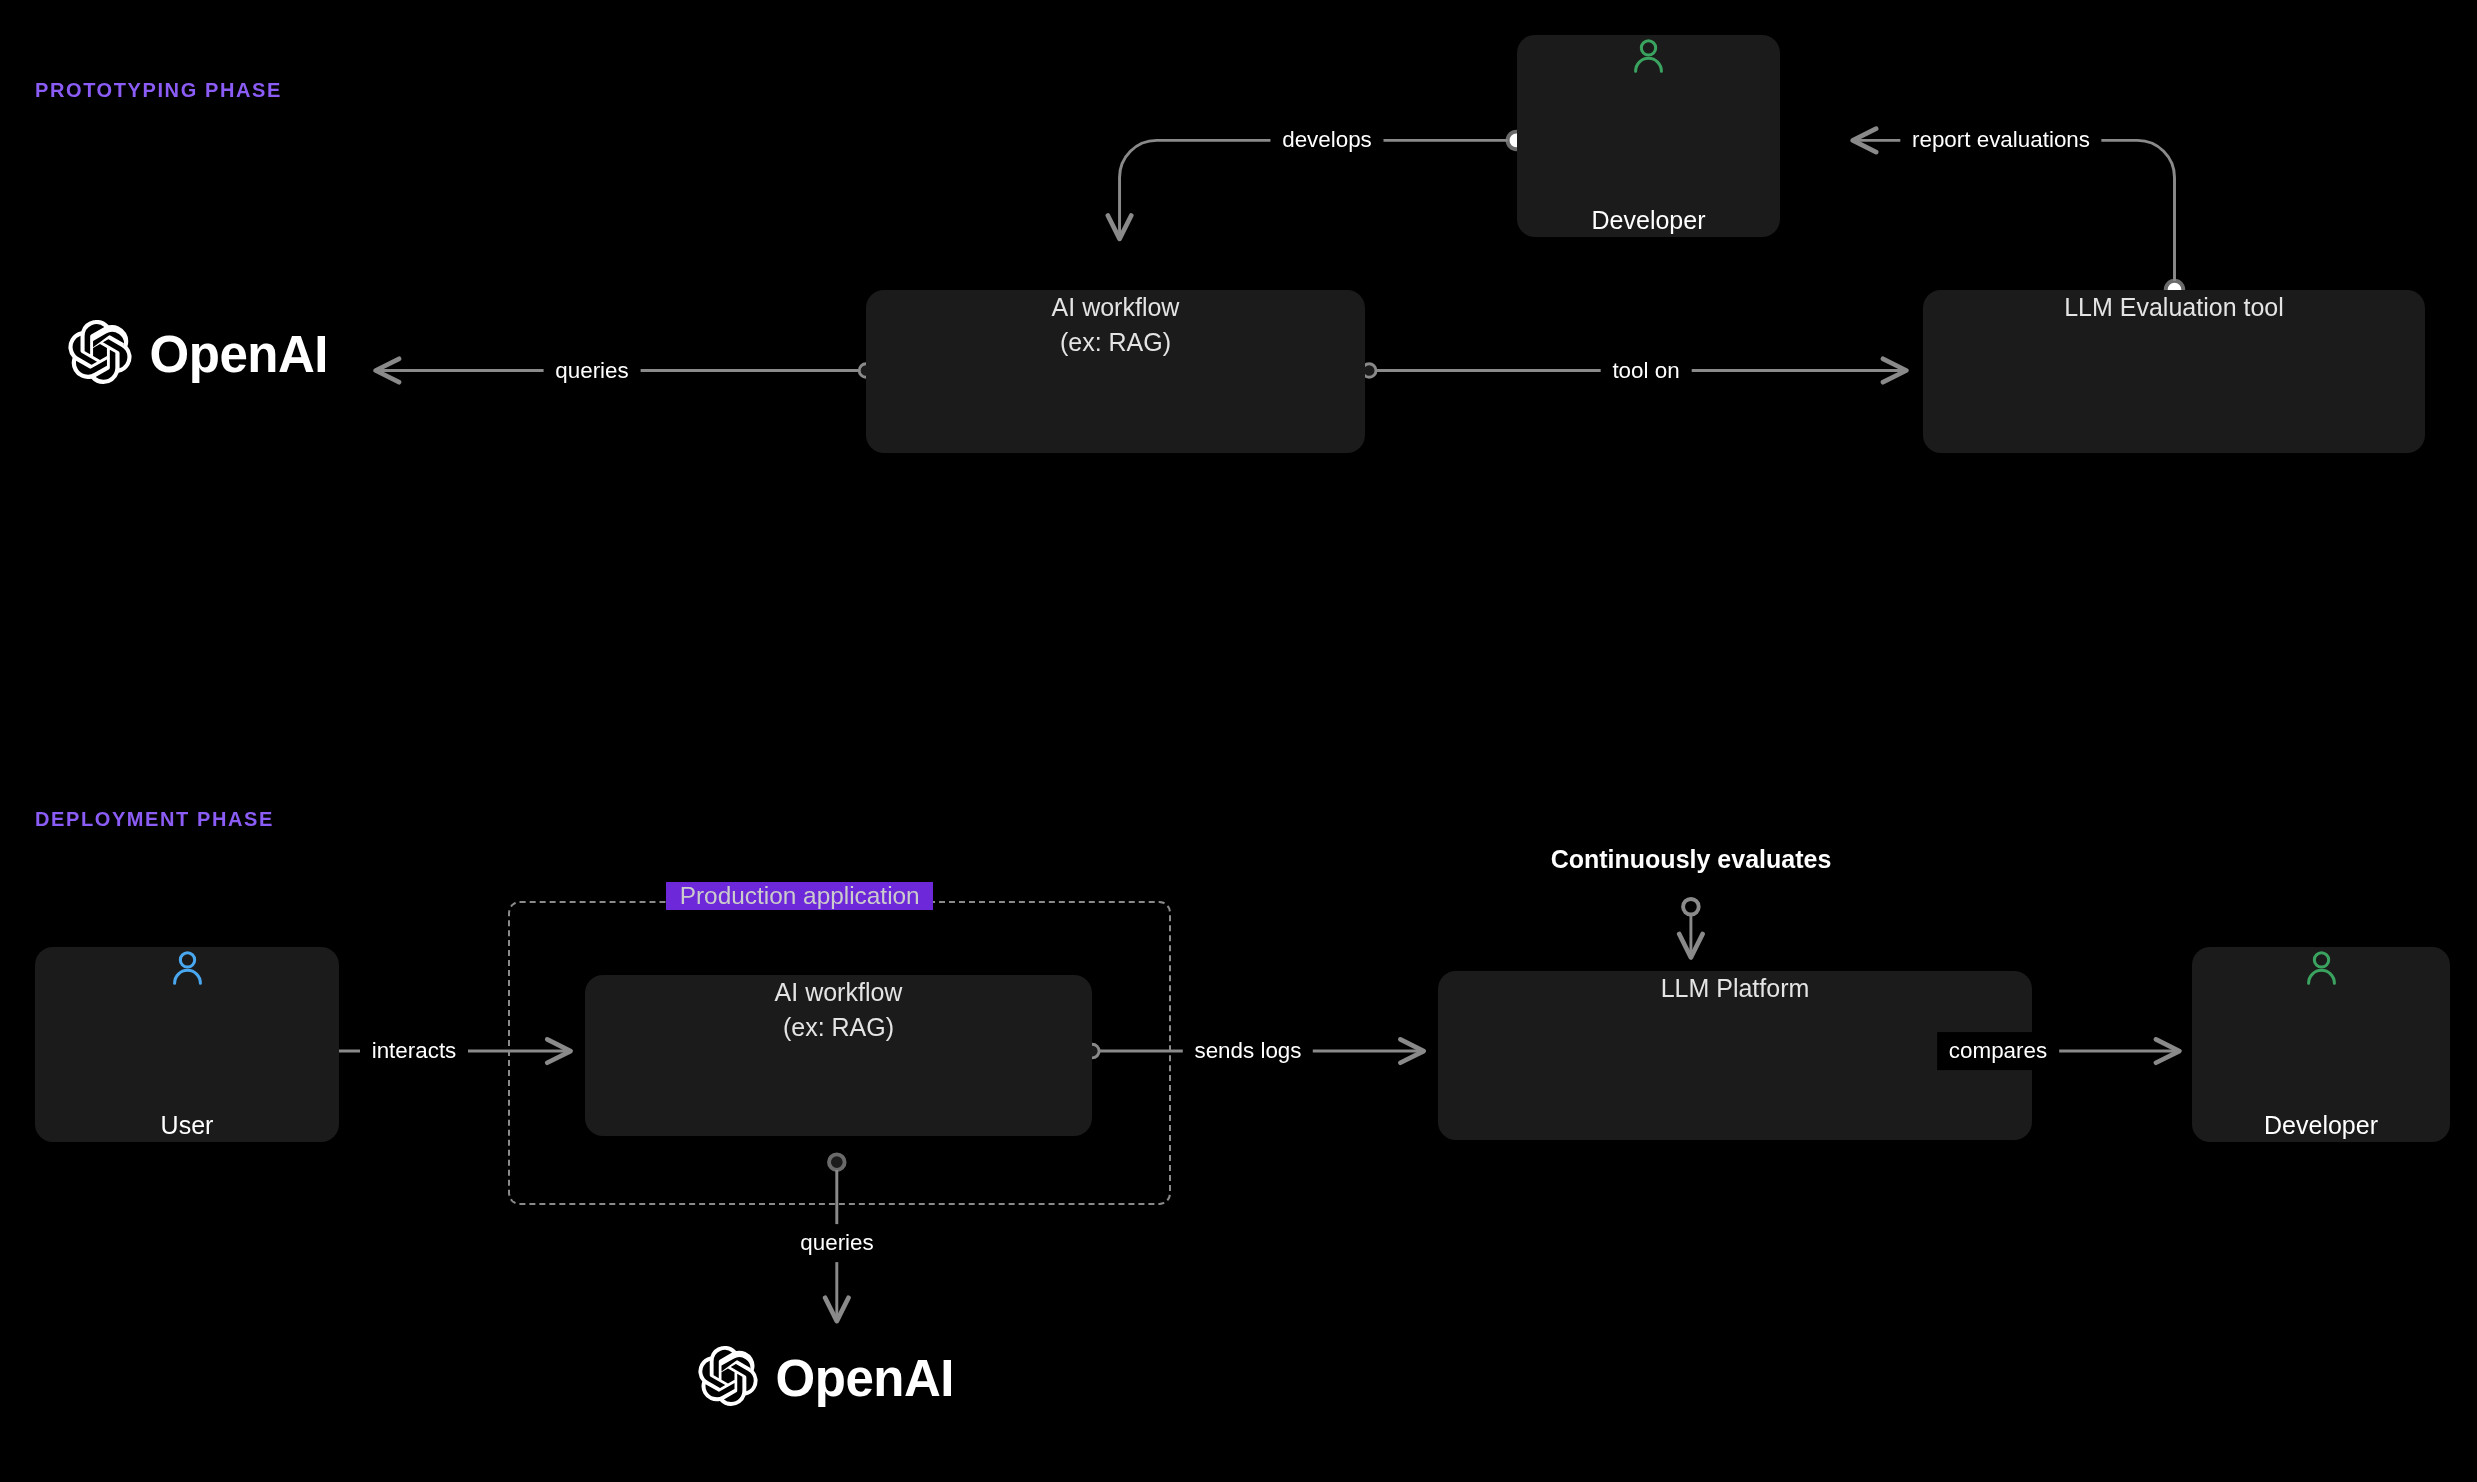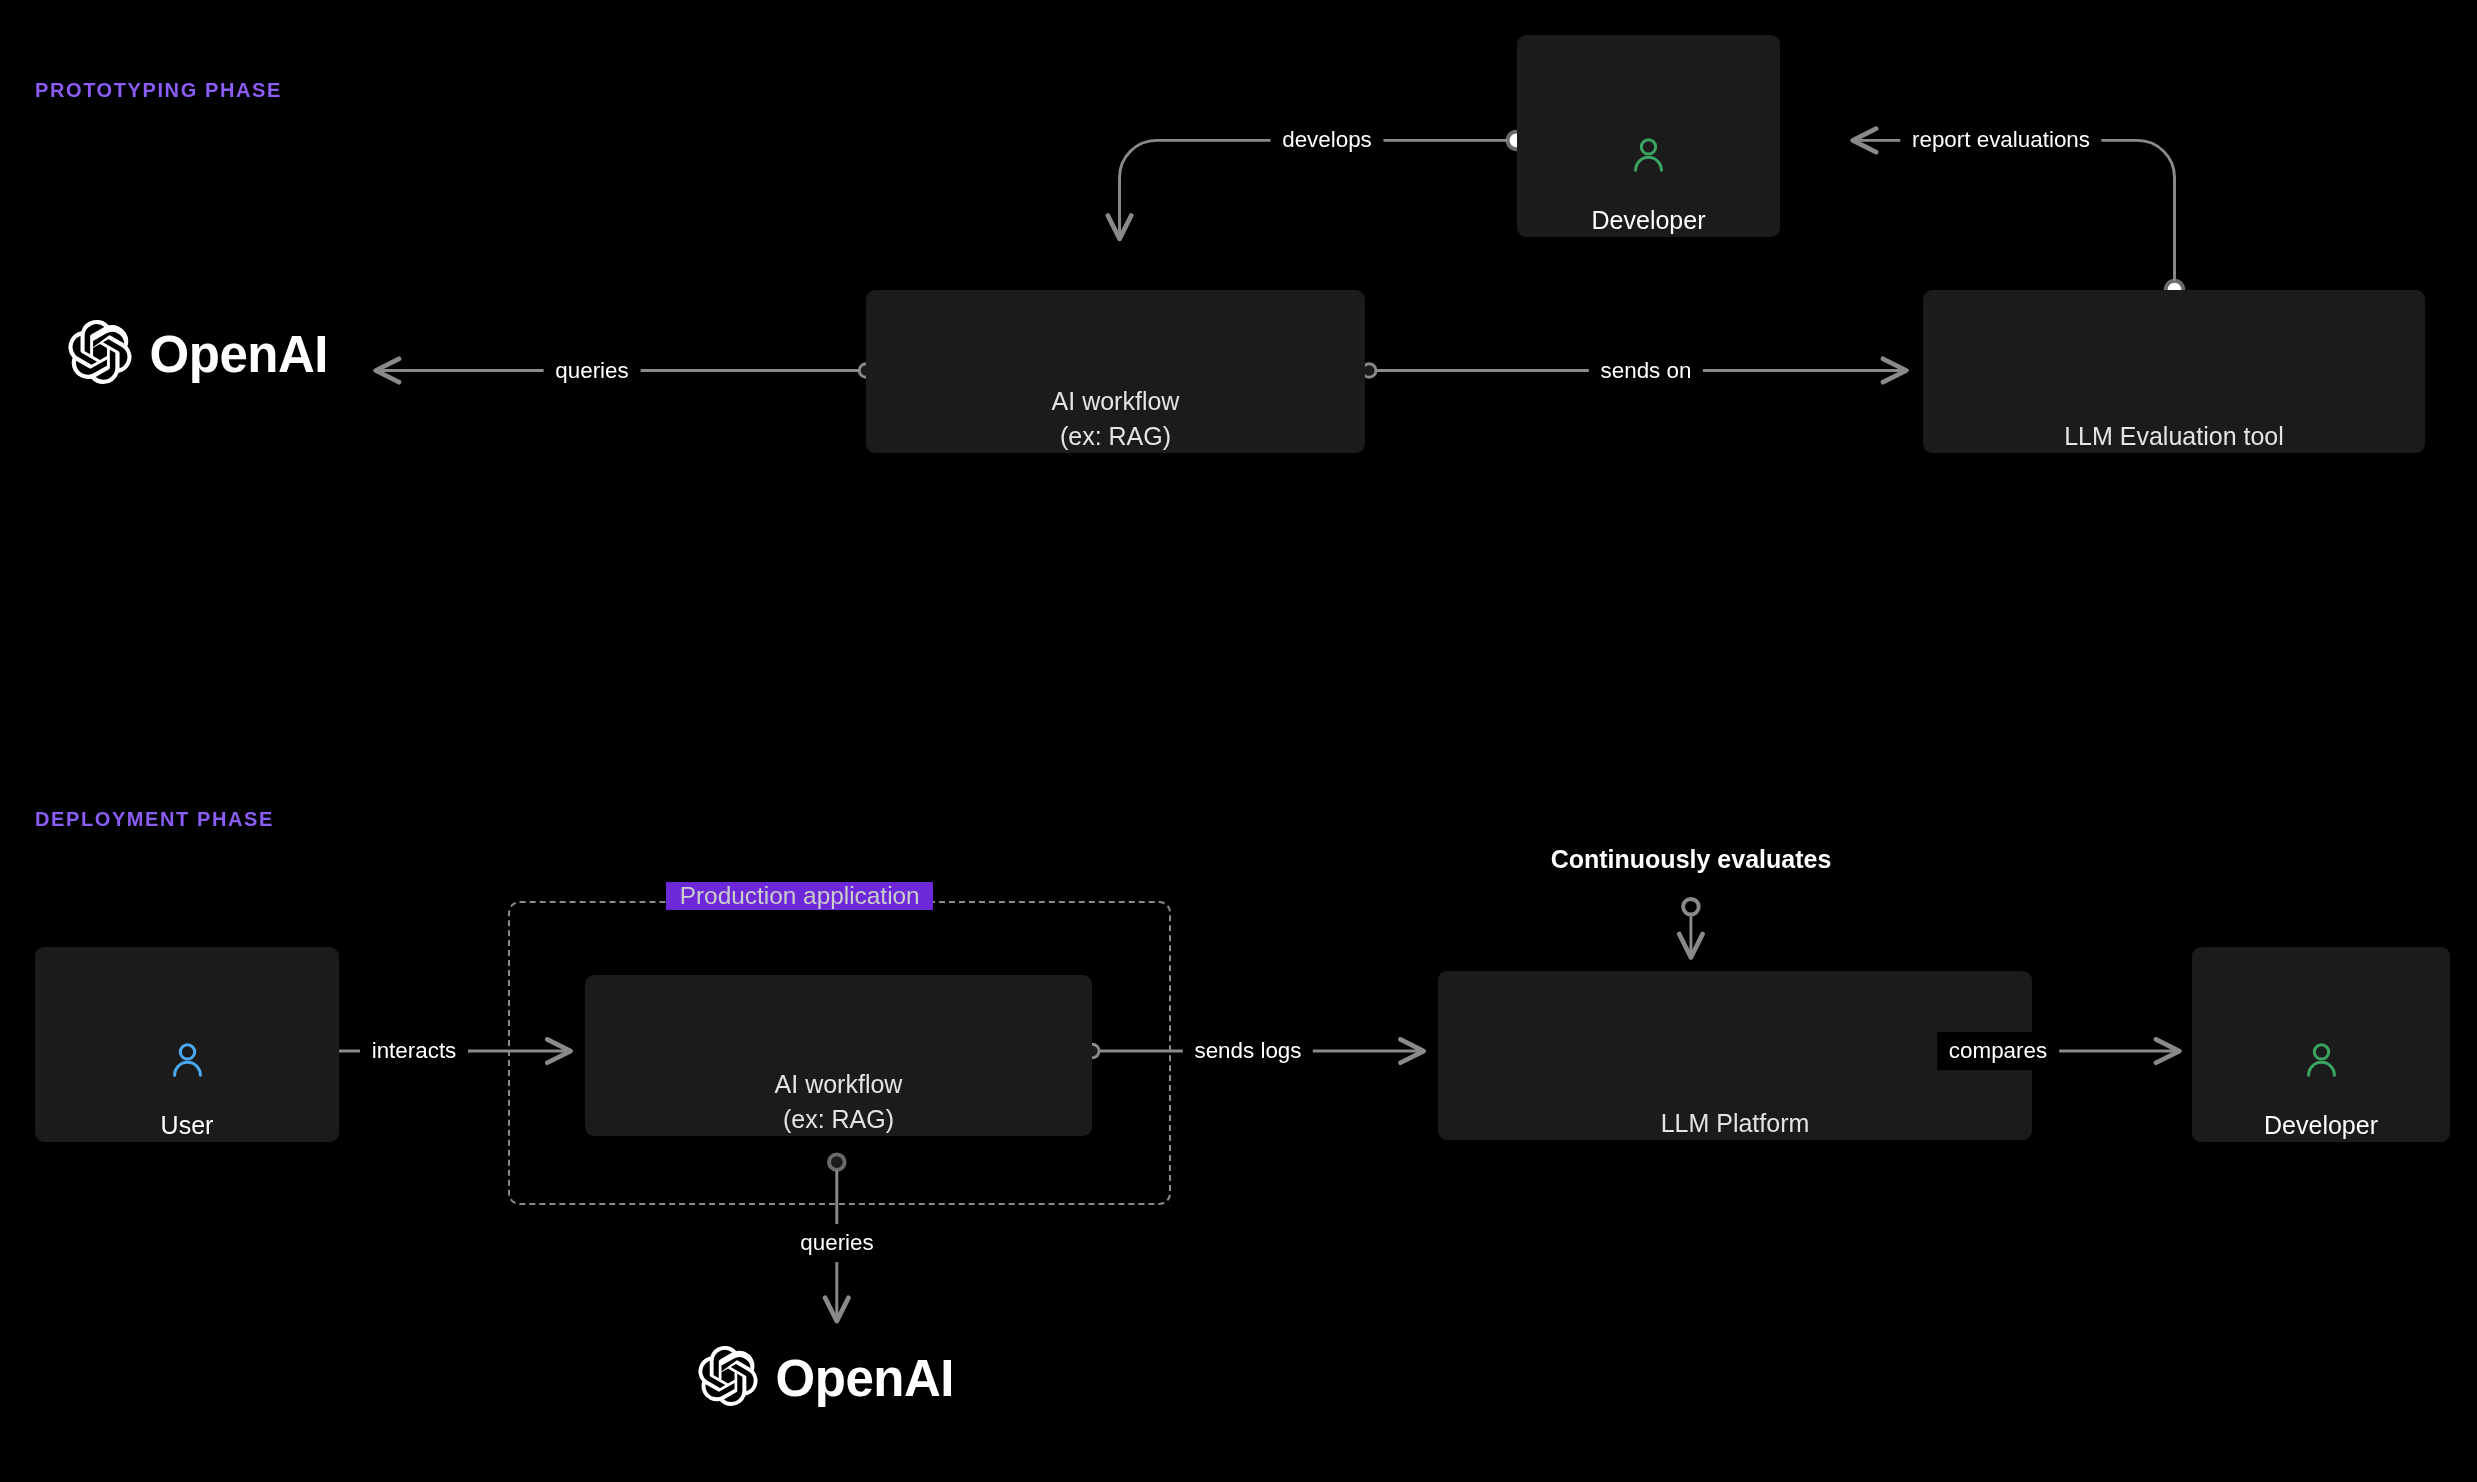--- a/index.html
+++ b/index.html
@@ -29,25 +29,25 @@
     color: #8b5cf6;
     white-space: nowrap;
   }
   #phase-proto { left: 35px; top: 79px; }
   #phase-deploy { left: 35px; top: 808px; }
 
   
   .node {
     position: absolute;
     background: #1b1b1b;
-    border-radius: 9px;
+    border-radius: 18px;
     display: flex;
     flex-direction: column;
     align-items: center;
-    justify-content: flex-end;
+    justify-content: space-between;
     box-sizing: border-box;
   }
   .node-label {
     font-size: 25px;
     color: #e4e4e4;
     text-align: center;
     line-height: 1.38;
     white-space: pre-line;
   }
   .node-label.bright { color: #ffffff; }
@@ -260,21 +260,21 @@
         <path d="M22.28 9.82a5.99 5.99 0 0 0-.52-4.91 6.05 6.05 0 0 0-6.51-2.9A6.06 6.06 0 0 0 4.98 4.18a5.99 5.99 0 0 0-4 2.9 6.05 6.05 0 0 0 .74 7.1 5.98 5.98 0 0 0 .51 4.91 6.05 6.05 0 0 0 6.52 2.9A5.98 5.98 0 0 0 13.26 24a6.06 6.06 0 0 0 5.77-4.21 5.99 5.99 0 0 0 4-2.9 6.06 6.06 0 0 0-.75-7.07zm-9.02 12.6a4.48 4.48 0 0 1-2.88-1.04l.14-.08 4.78-2.76a.79.79 0 0 0 .39-.68v-6.74l2.02 1.17a.07.07 0 0 1 .04.05v5.58a4.5 4.5 0 0 1-4.5 4.5zM3.6 18.3a4.47 4.47 0 0 1-.54-3.01l.14.09 4.79 2.76a.77.77 0 0 0 .78 0l5.84-3.37v2.33a.08.08 0 0 1-.03.06L9.74 19.9a4.5 4.5 0 0 1-6.14-1.65zM2.34 7.9a4.49 4.49 0 0 1 2.35-1.97V11.6a.77.77 0 0 0 .38.67l5.82 3.36-2.02 1.17a.07.07 0 0 1-.07 0l-4.83-2.8a4.5 4.5 0 0 1-1.64-6.14zm16.6 3.86L13.1 8.38 15.12 7.2a.07.07 0 0 1 .07 0l4.83 2.79a4.49 4.49 0 0 1-.68 8.1v-5.66a.8.8 0 0 0-.4-.67zm2.01-3.02l-.14-.09-4.78-2.79a.78.78 0 0 0-.79 0L9.4 10.23V7.9a.07.07 0 0 1 .03-.06l4.83-2.79a4.5 4.5 0 0 1 6.68 4.66zM8.3 12.87l-2.02-1.17a.08.08 0 0 1-.04-.06V6.07a4.5 4.5 0 0 1 7.38-3.45l-.14.08L8.7 5.46a.79.79 0 0 0-.39.68zm1.1-2.37L12 9l2.6 1.5v3L12 15l-2.6-1.5z"></path>
       </svg>
     </span>
     <span class="openai-wordmark">OpenAI</span>
   </div>
 
   <div class="edge-label" style="left:592px; top:371px;">queries</div>
 
   <div class="edge-label" style="left:1327px; top:140px;">develops</div>
 
-  <div class="edge-label" style="left:1646px; top:371px;">sends on</div>
+  <div class="edge-label" style="left:1646px; top:371px;">tool on</div>
 
   <div class="edge-label" style="left:2001px; top:140px;">report evaluations</div>
 
   <div class="edge-label" style="left:414px; top:1051px;">interacts</div>
 
   <div class="edge-label" style="left:837px; top:1243px;">queries</div>
 
   <div class="edge-label" style="left:1248px; top:1051px;">sends logs</div>
 
   <div class="edge-label" style="left:1998px; top:1051px;">compares</div>

